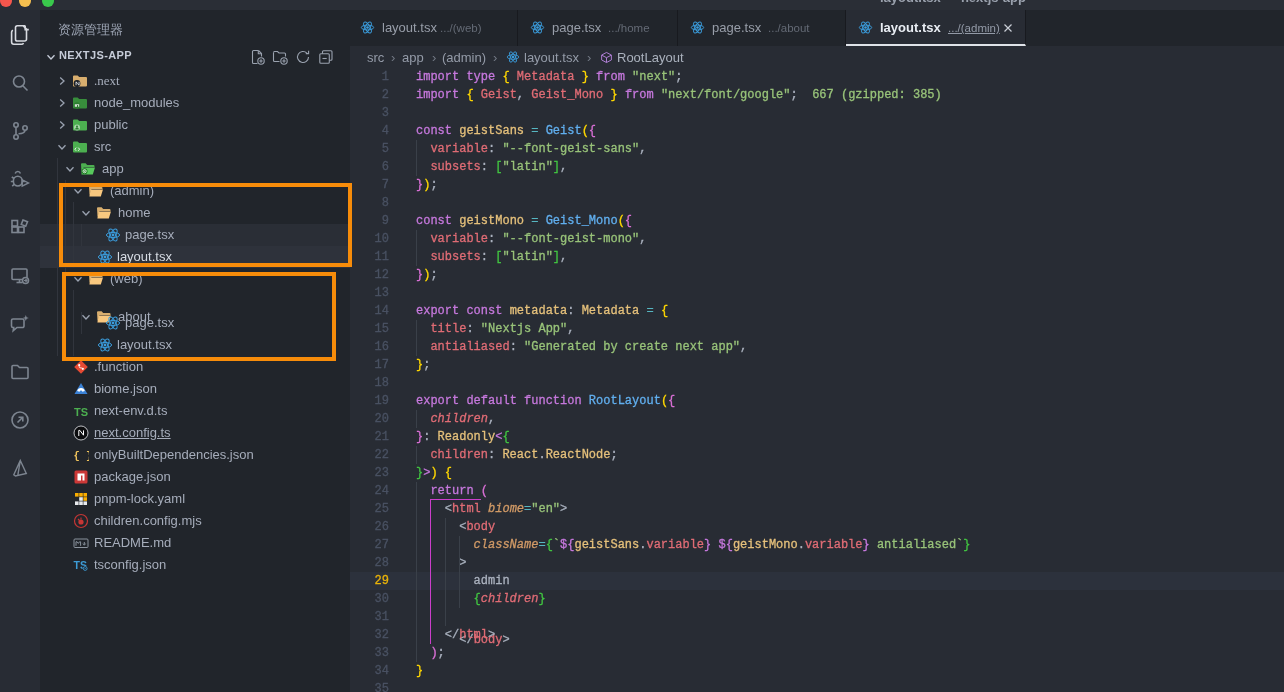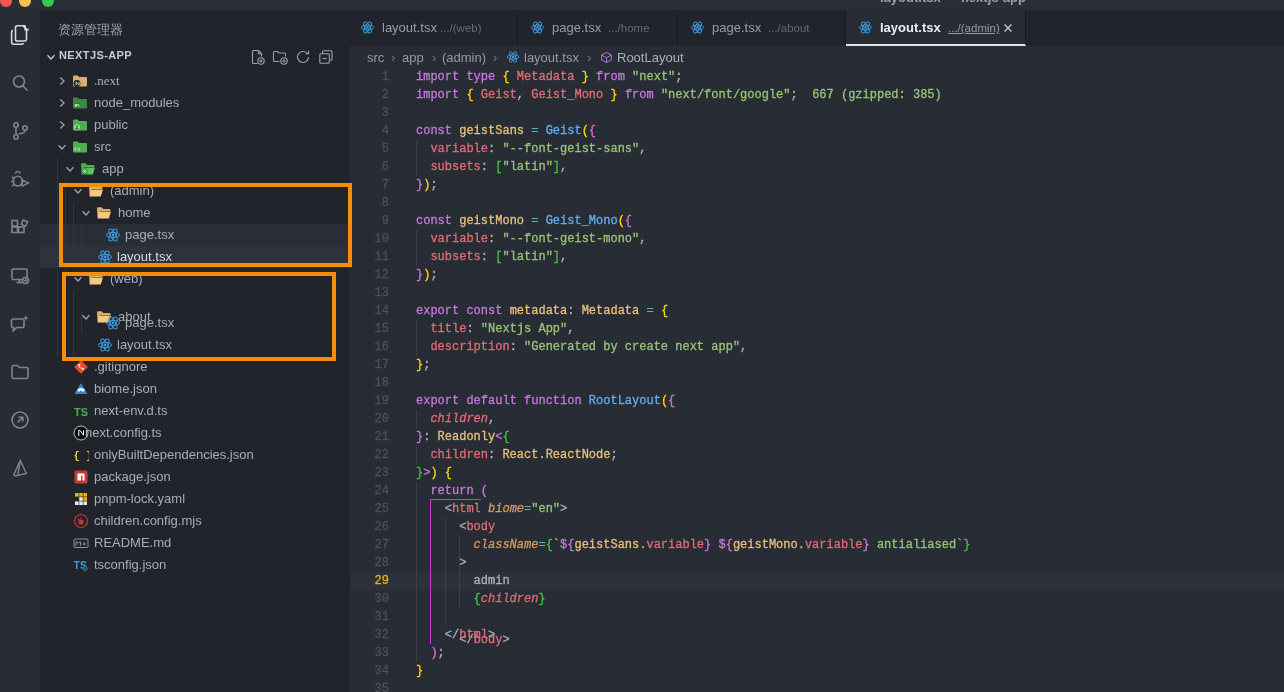--- a/index.html
+++ b/index.html
@@ -280,41 +280,41 @@
           </svg></span>
         <span class="txt" style="left:77px;">layout.tsx</span>
       </div>
 <div class="row" style="top:346px;">
         <span class="ticon" style="left:33px"><svg width="16" height="16" viewBox="0 0 16 16">
             <path d="M8 1.2 L14.8 8 8 14.8 1.2 8 Z" fill="#e64a33"></path>
             <circle cx="6.2" cy="6.2" r="1.1" fill="#fff"></circle>
             <circle cx="9.8" cy="9.8" r="1.1" fill="#fff"></circle>
             <path d="M6.2 7.3 c0 2 1.5 1.4 2.6 1.7" stroke="#fff" stroke-width="0.9" fill="none"></path>
           </svg></span>
-        <span class="txt" style="left:54px;">.gitignore</span>
+        <span class="txt" style="left:54px;">.function</span>
       </div>
 <div class="row" style="top:368px;">
         <span class="ticon" style="left:33px"><svg width="16" height="16" viewBox="0 0 16 16">
             <path d="M8 2 L14.5 13 H1.5 Z" fill="#3b82d6"></path>
             <path d="M8 7 c-2 0-3.4 1.2-3.8 3 l2.4 .8 c.2-.8 .7-1.2 1.4-1.2 s1.2 .4 1.4 1.2 l2.4-.8 C11.4 8.2 10 7 8 7 z" fill="#fff"></path>
           </svg></span>
         <span class="txt" style="left:54px;">biome.json</span>
       </div>
 <div class="row" style="top:390px;">
         <span class="ticon" style="left:33px"><svg width="16" height="16" viewBox="0 0 16 16">
             <text x="1" y="12.5" font-family="Liberation Sans" font-weight="bold" font-size="11" fill="#4caf50">TS</text>
           </svg></span>
         <span class="txt" style="left:54px;">next-env.d.ts</span>
       </div>
 <div class="row" style="top:412px;">
         <span class="ticon" style="left:33px"><svg width="16" height="16" viewBox="0 0 16 16">
             <circle cx="8" cy="8" r="7" fill="#0b0c0e" stroke="#e8eaed" stroke-width="0.8"></circle>
             <path d="M5.8 11 V5.4 h1.1 l3.6 4.8 V5.4" stroke="#fff" stroke-width="1" fill="none"></path>
           </svg></span>
-        <span class="txt" style="left:45px;">next.config.ts</span>
+        <span class="txt" style="left:54px;text-decoration:underline;">next.config.ts</span>
       </div>
 <div class="row" style="top:434px;">
         <span class="ticon" style="left:33px"><svg width="16" height="16" viewBox="0 0 16 16">
             <text x="0.5" y="12" font-family="Liberation Mono" font-weight="bold" font-size="10.5" fill="#f2c55c">{ }</text>
           </svg></span>
         <span class="txt" style="left:54px;">onlyBuiltDependencies.json</span>
       </div>
 <div class="row" style="top:456px;">
         <span class="ticon" style="left:33px"><svg width="16" height="16" viewBox="0 0 16 16">
             <rect x="1.5" y="1.5" width="13" height="13" rx="1.5" fill="#cb3837"></rect>
@@ -462,21 +462,21 @@
 <div class="ln" style="top:180px;color:#495162">11</div>
 <div class="cl" style="top:180px">  <span class="r">subsets</span>: <span class="b3">[</span><span class="s">"latin"</span><span class="b3">]</span>,</div>
 <div class="ln" style="top:198px;color:#495162">12</div>
 <div class="cl" style="top:198px"><span class="b2">}</span><span class="b1">)</span>;</div>
 <div class="ln" style="top:216px;color:#495162">13</div>
 <div class="ln" style="top:234px;color:#495162">14</div>
 <div class="cl" style="top:234px"><span class="k">export</span> <span class="k">const</span> <span class="g">metadata</span>: <span class="g">Metadata</span> <span class="c">=</span> <span class="b1">{</span></div>
 <div class="ln" style="top:252px;color:#495162">15</div>
 <div class="cl" style="top:252px">  <span class="r">title</span>: <span class="s">"Nextjs App"</span>,</div>
 <div class="ln" style="top:270px;color:#495162">16</div>
-<div class="cl" style="top:270px">  <span class="r">description</span>: <span class="s">"Generated by create next app"</span>,</div>
+<div class="cl" style="top:270px">  <span class="r">antialiased</span>: <span class="s">"Generated by create next app"</span>,</div>
 <div class="ln" style="top:288px;color:#495162">17</div>
 <div class="cl" style="top:288px"><span class="b1">}</span>;</div>
 <div class="ln" style="top:306px;color:#495162">18</div>
 <div class="ln" style="top:324px;color:#495162">19</div>
 <div class="cl" style="top:324px"><span class="k">export</span> <span class="k">default</span> <span class="k">function</span> <span class="b">RootLayout</span><span class="b1">(</span><span class="b2">{</span></div>
 <div class="ln" style="top:342px;color:#495162">20</div>
 <div class="cl" style="top:342px">  <span class="i">children</span>,</div>
 <div class="ln" style="top:360px;color:#495162">21</div>
 <div class="cl" style="top:360px"><span class="b2">}</span>: <span class="g">Readonly</span><span class="p">&lt;</span><span class="b3">{</span></div>
 <div class="ln" style="top:378px;color:#495162">22</div>

